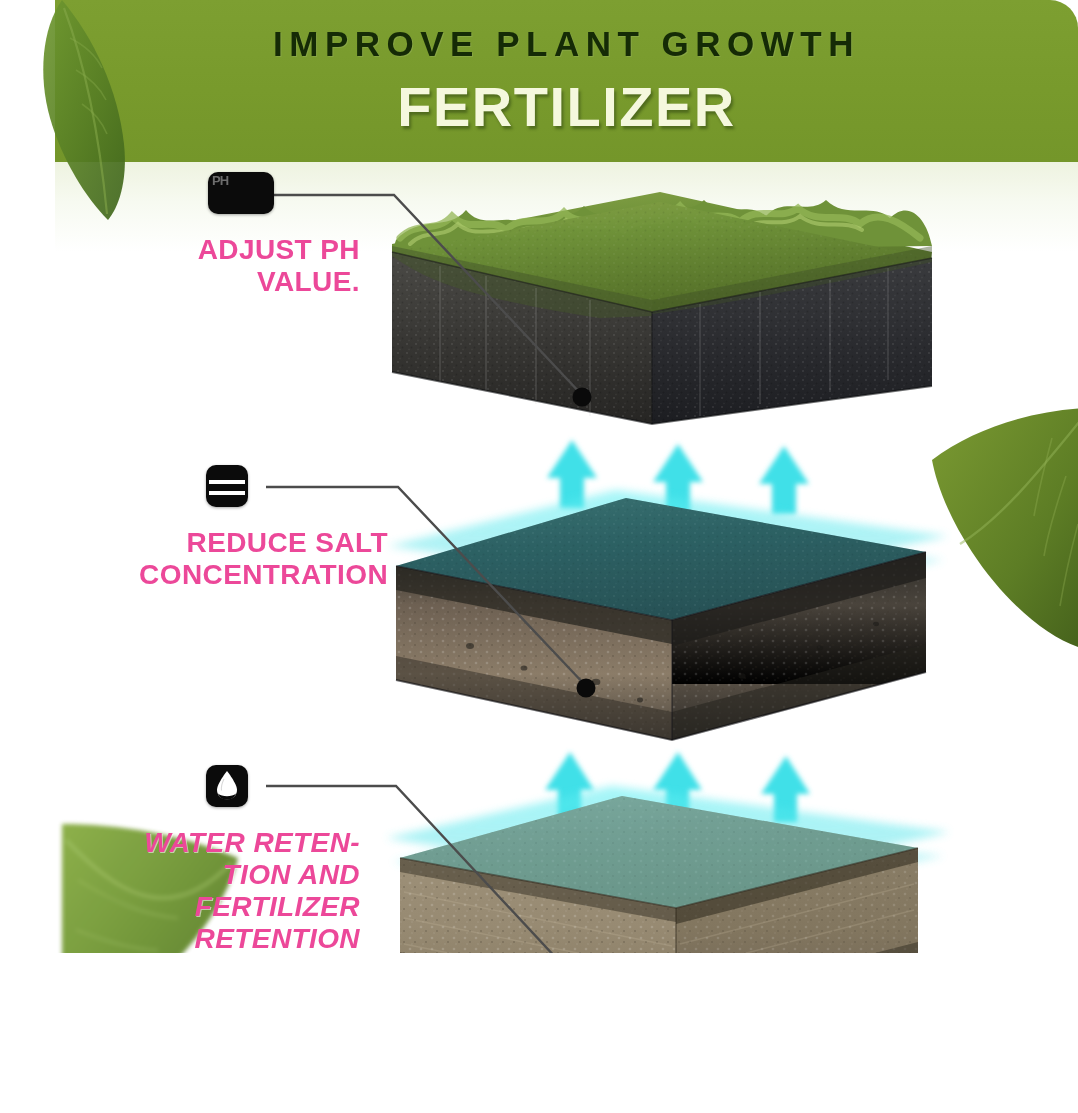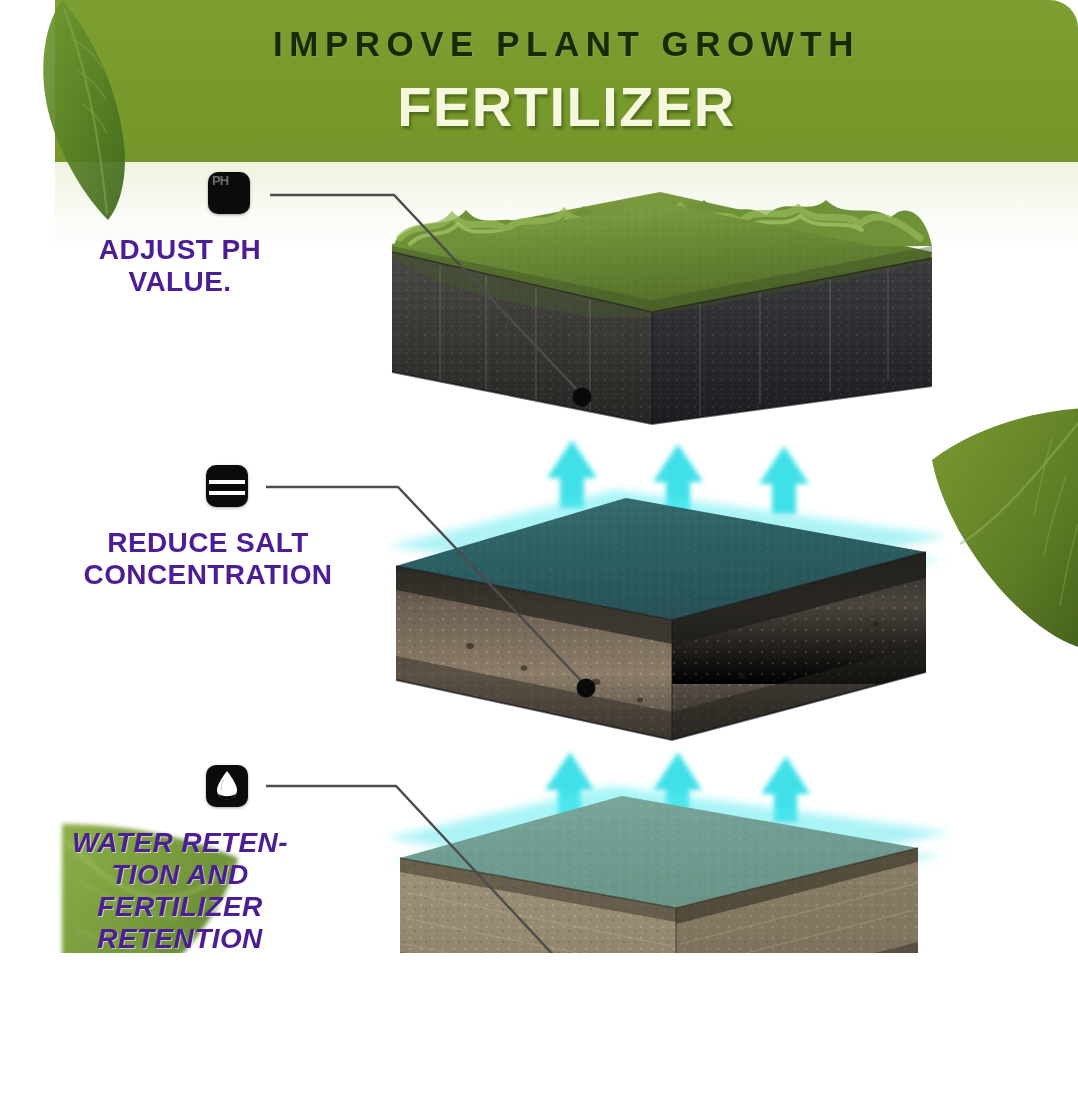--- a/index.html
+++ b/index.html
@@ -88,25 +88,25 @@
     position: absolute;
     width: 42px;
     height: 42px;
     border-radius: 10px;
     background: #0b0b0b;
     box-shadow: 0 1px 3px rgba(0,0,0,.35);
     overflow: hidden;
   }
   .label-text {
     position: absolute;
-    text-align: center;
+    text-align: right;
     font-size: 28px;
     font-weight: bold;
     line-height: 1.14;
-    color: #4c1d95;
+    color: #ec4899;
     letter-spacing: .4px;
     text-shadow: 1px 1px 0 rgba(255,255,255,.55);
     white-space: pre-line;
   }
 
   
   .icon-ph {
     position: absolute;
     left: 4px; top: 1px;
     font-size: 13px;
@@ -426,21 +426,21 @@
       <path class="leader-line" d="M266,487 L398,487 L586,686"></path>
       <circle class="leader-dot" cx="586" cy="688" r="9.5"></circle>
     </g>
     <g>
       <path class="leader-line" d="M266,786 L396,786 L584,988"></path>
       <circle class="leader-dot" cx="584" cy="990" r="9.5"></circle>
     </g>
   </svg>
 
   <div class="label-block" style="left:0; top:172px; width:360px;">
-    <div class="label-icon" style="left:208px; top:0;">
+    <div class="label-icon" style="left:208px; top:0;padding-left:24px;">
       <span class="icon-ph">PH</span>
     </div>
     <div class="label-text" style="left:0; top:62px; width:360px;">ADJUST PH
 VALUE.</div>
   </div>
 
   <div class="label-block" style="left:0; top:465px; width:360px;">
     <div class="label-icon" style="left:206px; top:0;">
       <span class="icon-bars">
         <i></i>

